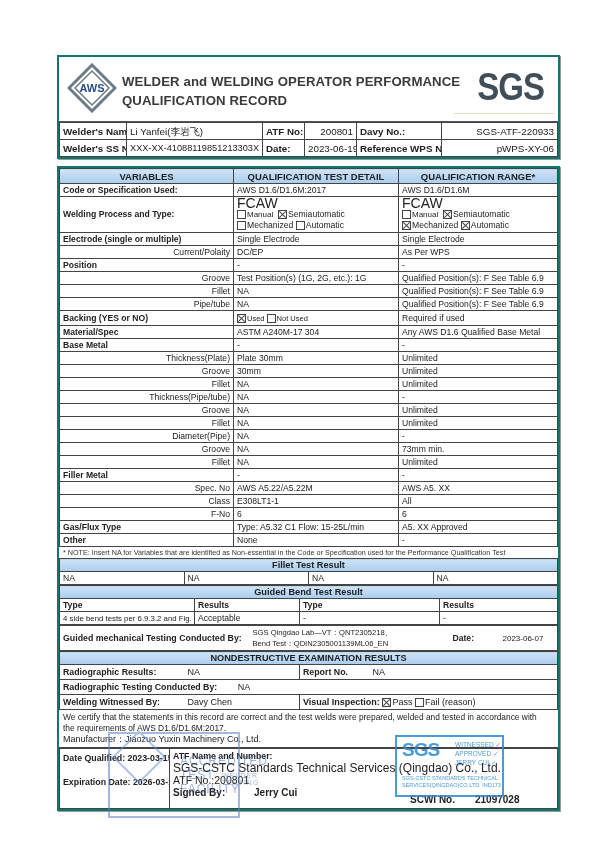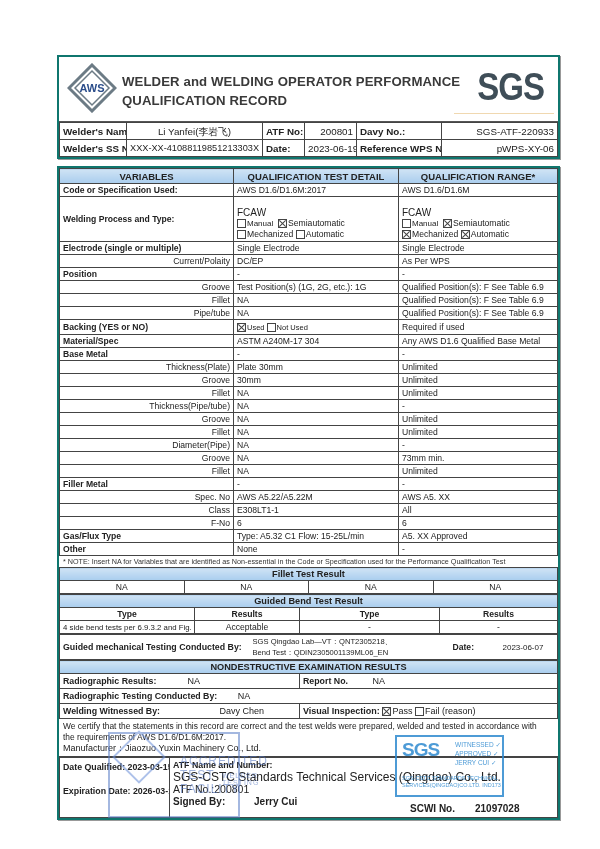--- a/index.html
+++ b/index.html
@@ -9,26 +9,26 @@
   .hdr{height:64px;position:relative;border-bottom:1px solid #555;}
   .aws-logo{position:absolute;left:8px;top:6px;width:50px;height:50px;}
   .title{position:absolute;left:63px;top:15px;font-weight:bold;font-size:13.2px;color:#3a3a3a;line-height:19px;letter-spacing:0.1px;}
   .sgs-logo{position:absolute;right:14px;top:11px;font-weight:bold;font-size:33px;color:#3f4e58;letter-spacing:-1px;transform:scaleY(1.15);font-family:"Liberation Sans",sans-serif;}
   .sgs-line{position:absolute;left:395px;top:56px;width:100px;height:1px;background:#f0d8b0;}
   table{border-collapse:collapse;width:100%;table-layout:fixed;}
   td,th{border:1px solid #444;padding:0 3px;font-size:8.6px;height:12px;line-height:11px;overflow:hidden;white-space:nowrap;}
   .info td{font-size:9.8px;height:16px;}
   .b{font-weight:bold;}
   .r{text-align:right;}
-  .c{text-align:center;}
+  .c{}
   .bluebar td{background:linear-gradient(#cfe3f5,#a9cdee);font-weight:bold;text-align:center;font-size:9.2px;height:12px;}
   .cb{display:inline-block;width:9px;height:9px;border:1px solid #444;vertical-align:middle;position:relative;margin-right:1px;box-sizing:border-box;}
   .cb.x::before,.cb.x::after{content:"";position:absolute;left:-1px;top:3px;width:9px;height:1px;background:#444;}
   .cb.x::before{transform:rotate(45deg);} .cb.x::after{transform:rotate(-45deg);}
-  .big{font-size:10px;margin-top:9px;}
+  .big{font-size:14px;}
   .note{font-size:7.2px;color:#333;padding:1px 0 1px 4px;white-space:nowrap;overflow:hidden;}
   .stamp1{position:absolute;left:50px;top:665px;width:128px;height:82px;border:2px solid #5b7fc8;opacity:.55;color:#4f72bf;font-size:7px;pointer-events:none;}
   .stamp1 .dia{position:absolute;left:10px;top:4px;width:34px;height:34px;border:2px solid #6b8fd8;transform:rotate(45deg);}
   .stamp1 .t1{position:absolute;left:36px;top:42px;font-size:12px;letter-spacing:1px;}
   .stamp1 .t2{position:absolute;left:60px;top:58px;font-size:7px;letter-spacing:1px;}
   .stamp2{position:absolute;left:340px;top:680px;width:105px;height:58px;border:2px solid #2f8ad0;color:#2f8ad0;opacity:.85;pointer-events:none;}
   .stamp2 .s{position:absolute;left:5px;top:2px;font-weight:bold;font-size:19px;letter-spacing:-1px;}
   .stamp2 .w{position:absolute;left:58px;top:3px;font-size:6.5px;line-height:9px;}
   .stamp2 .l{position:absolute;left:5px;top:38px;font-size:5.5px;line-height:7px;}
 </style>

